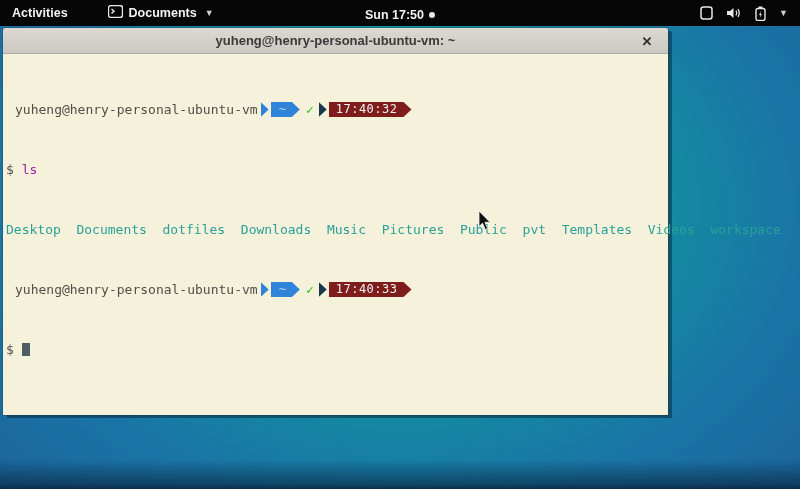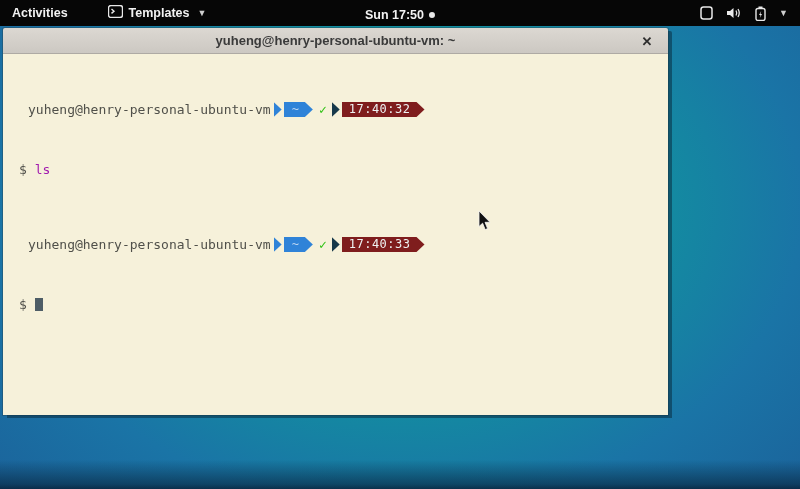--- a/index.html
+++ b/index.html
@@ -48,21 +48,21 @@
   }
   .close-btn {
     position:absolute; right:10px; top:0; height:26px; width:22px;
     display:flex; align-items:center; justify-content:center;
     color:#2d2d2d; font-size:13px; font-weight:bold; cursor:default;
   }
   .terminal {
     height:361px; background:#f6f1da;
     font-family:"DejaVu Sans Mono", monospace;
     font-size:13px; line-height:15px; color:#50504a;
-    padding:3px 4px 0 16px;
+    padding:3px 4px 0 3px;
     white-space:pre;
   }
   .line { height:15px; display:flex; align-items:center; white-space:pre; }
 
   
   .pl-user { padding-left:9px; color:#50504a; }
   .pl-glyph { width:8px; height:15px; margin:0 2px 0 3px; clip-path:polygon(0 0,100% 50%,0 100%); }
   .pl-glyph.blue { background:#2f83d8; }
   .pl-glyph.dark { background:#17394a; margin-left:2px; }
   .pl-body {
@@ -88,21 +88,21 @@
 <div class="top-bar">
   <div class="activities">Activities</div>
 
   <div class="app-menu">
     <span>
       <svg width="15" height="13" viewBox="0 0 15 13">
         <rect x="0.5" y="0.5" width="14" height="12" rx="2.5" fill="#060606" stroke="#e8e8e8" stroke-width="1.4"></rect>
         <path d="M3.5 4 L6 6.2 L3.5 8.4" stroke="#e8e8e8" stroke-width="1.4" fill="none"></path>
       </svg>
     </span>
-    <span>Templates</span>
+    <span>Documents</span>
     <span class="caret">▼</span>
   </div>
 
   <div class="clock-wrap">
     <span>Sun 17:50</span>
     <span class="notif-dot"></span>
   </div>
 
   <div class="tray">
     <span>
@@ -140,20 +140,21 @@
       <span class="pl-user">yuheng@henry-personal-ubuntu-vm</span>
       <span class="pl-glyph blue"></span>
       <span class="pl-body blue">~</span>
       <span class="pl-check">✓</span>
       <span class="pl-glyph dark"></span>
       <span class="pl-body dark">17:40:32</span>
     </div>
 
     <div class="line"><span class="sym">$</span><span> </span><span class="cmd">ls</span></div>
 
+    <div class="line"><span class="dirs">Desktop  Documents  dotfiles  Downloads  Music  Pictures  Public  pvt  Templates  Videos  workspace</span></div>
 
     <div class="line">
       <span class="pl-user">yuheng@henry-personal-ubuntu-vm</span>
       <span class="pl-glyph blue"></span>
       <span class="pl-body blue">~</span>
       <span class="pl-check">✓</span>
       <span class="pl-glyph dark"></span>
       <span class="pl-body dark">17:40:33</span>
     </div>
 

